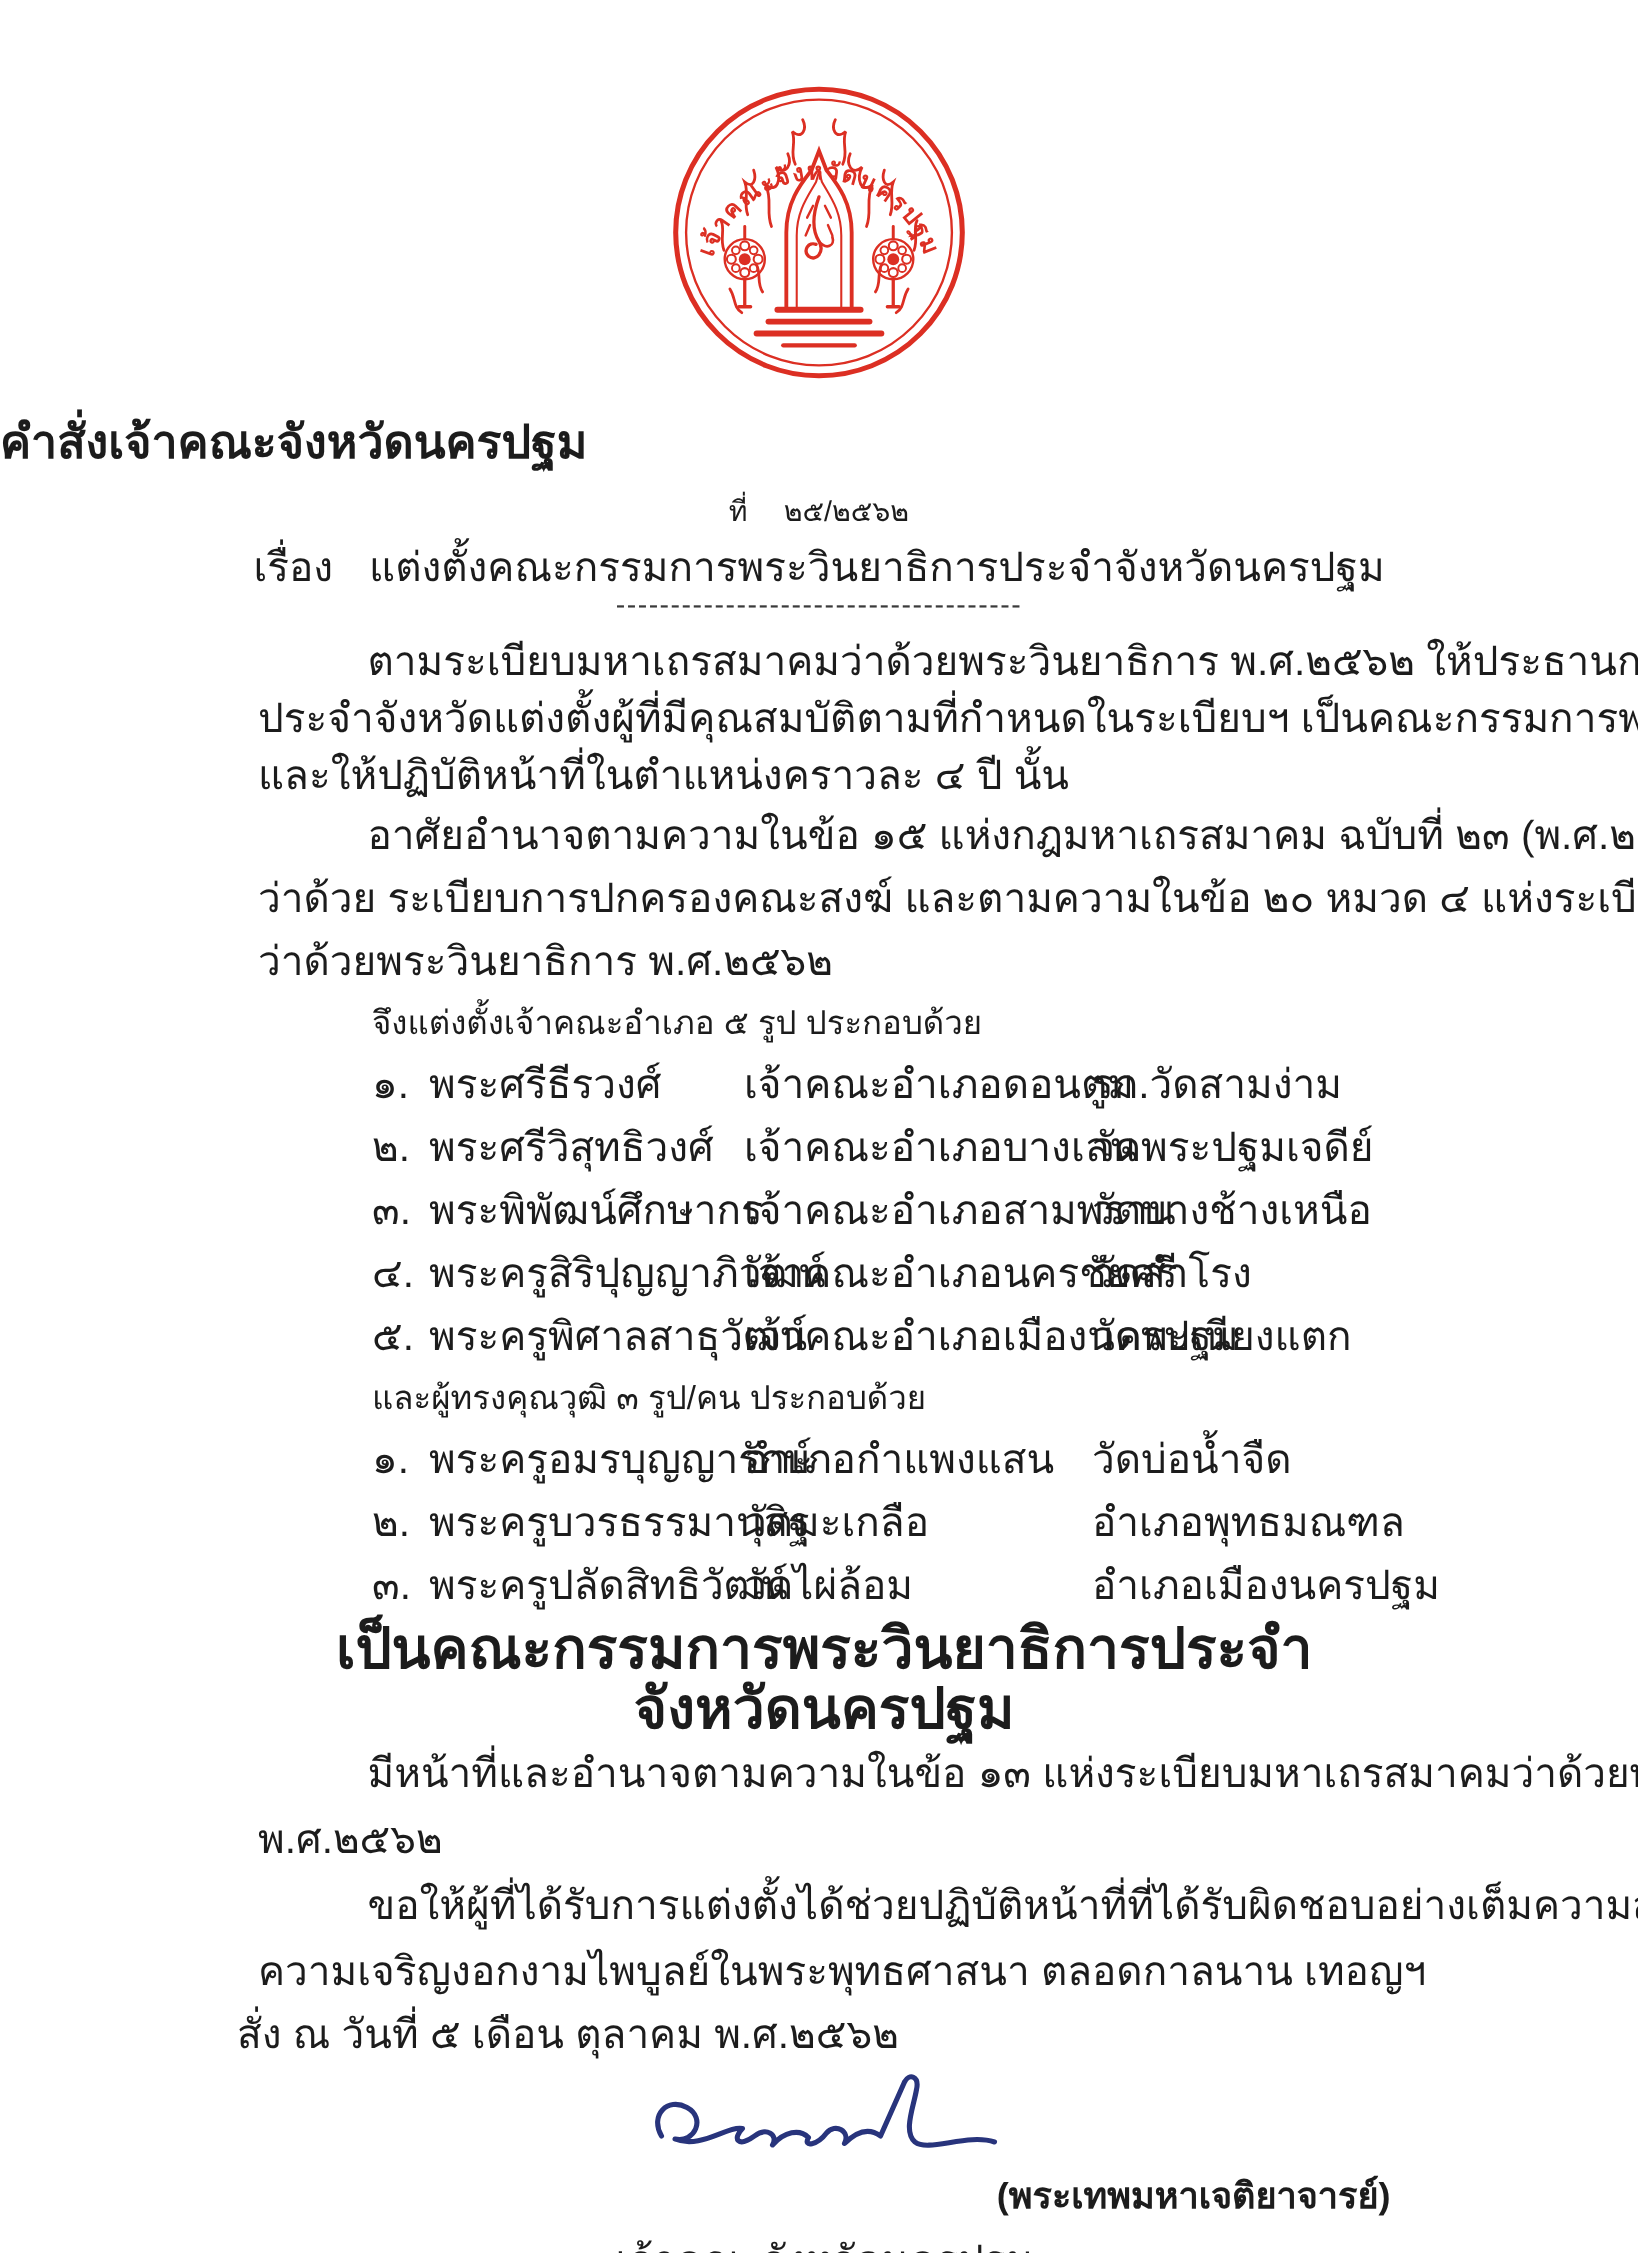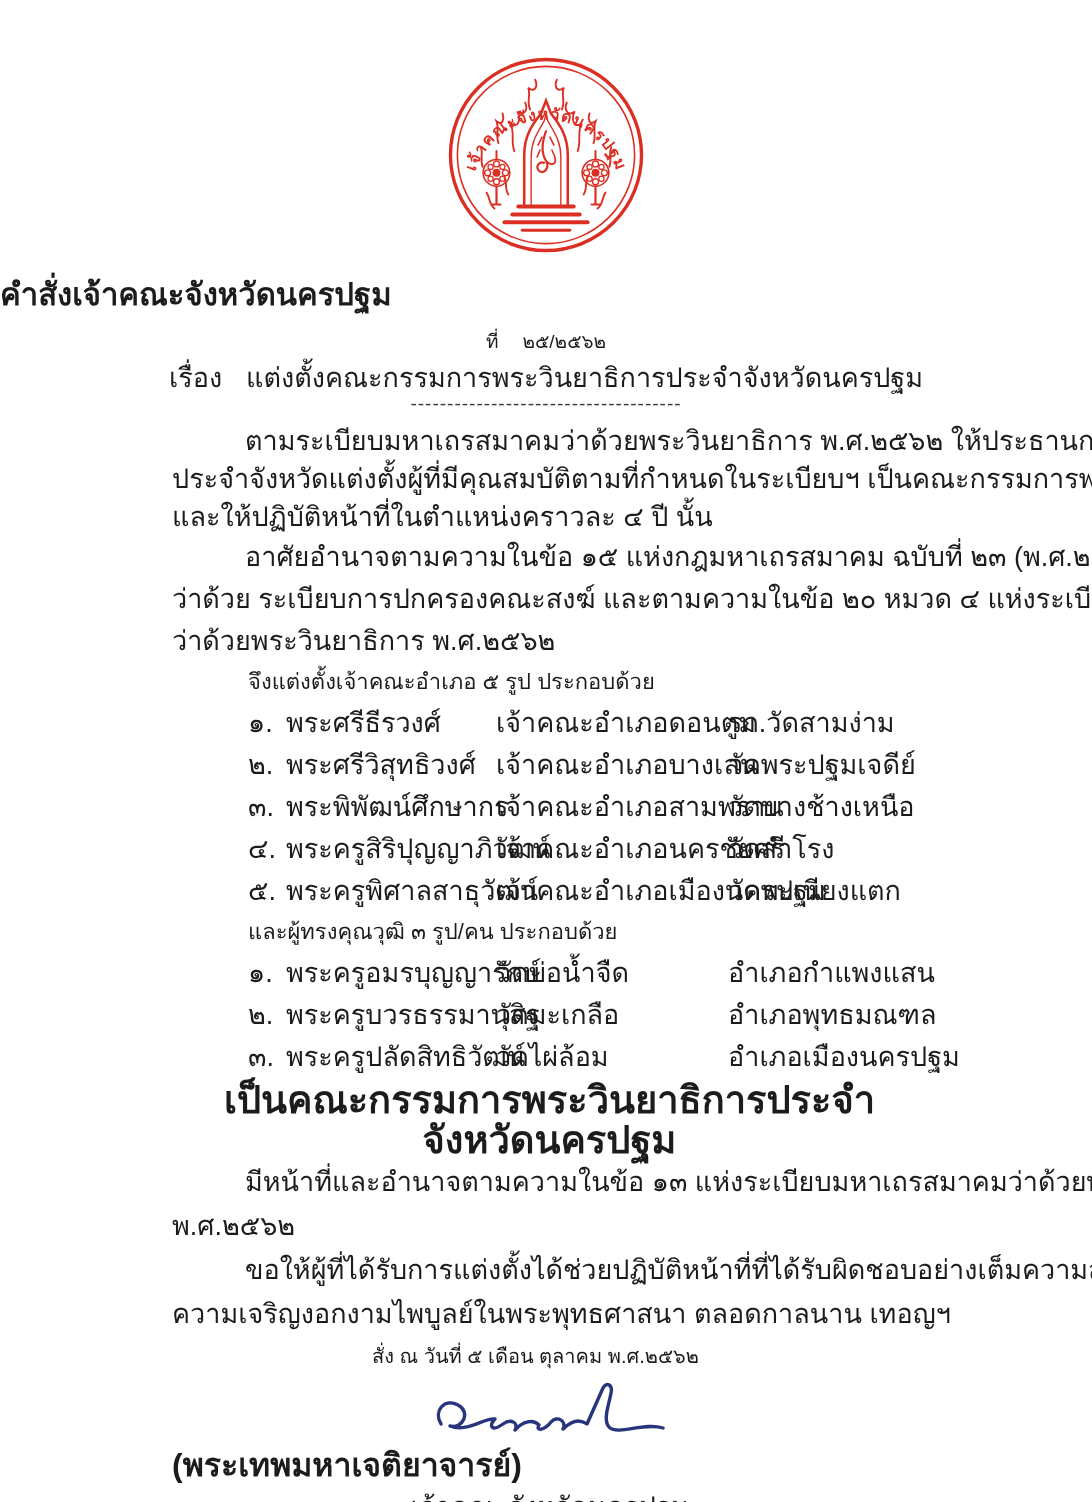--- a/index.html
+++ b/index.html
@@ -31,24 +31,24 @@
   .appoint-line, .experts-line { font-size:22px; line-height:40px; padding-left:76px; white-space:nowrap; }
 
   .list { margin-left:76px; font-size:27px; }
   .list .row { display:grid; grid-template-columns:38px 210px 232px 1fr; line-height:42px; }
   .list .cell { white-space:nowrap; }
 
   .committee-line { text-align:center; font-weight:bold; font-size:38px; line-height:40px; margin-top:2px; }
 
   .p-duty .line, .p-close .line { line-height:44px; }
 
-  .order-line { text-align:center; font-size:20px; line-height:40px; transform:translateX(-14px); white-space:nowrap; }
+  .order-line { font-size:27px; line-height:40px; transform:translateX(-14px); white-space:nowrap; }
 
   .sig-wrap { display:flex; justify-content:center; margin-top:4px; }
-  .signer-name { text-align:left; font-weight:bold; font-size:32px; line-height:38px; margin-top:2px; }
+  .signer-name { text-align:right; font-weight:bold; font-size:24px; line-height:38px; margin-top:2px; }
   .signer-title { text-align:center; font-size:27px; line-height:38px; margin-top:4px; }
 </style>
 </head>
 <body>
 
 <div class="page">
 
   <div class="seal-wrap">
     <svg width="198" height="198" viewBox="0 0 200 200">
       <g stroke="#dc2f23" fill="none" stroke-linecap="round">
@@ -180,22 +180,22 @@
           <span class="cell cell-temple">วัดพะเนียงแตก</span>
         </div>
       </div>
 
     <div class="experts-line">และผู้ทรงคุณวุฒิ ๓ รูป/คน ประกอบด้วย</div>
 
     <div class="list">
         <div class="row">
           <span class="cell cell-num">๑.</span>
           <span class="cell cell-name">พระครูอมรบุญญารักษ์</span>
+          <span class="cell cell-district">อำเภอกำแพงแสน</span>
           <span class="cell cell-temple">วัดบ่อน้ำจืด</span>
-          <span class="cell cell-district">อำเภอกำแพงแสน</span>
         </div>
         <div class="row">
           <span class="cell cell-num">๒.</span>
           <span class="cell cell-name">พระครูบวรธรรมานุสิฐ</span>
           <span class="cell cell-temple">วัดมะเกลือ</span>
           <span class="cell cell-district">อำเภอพุทธมณฑล</span>
         </div>
         <div class="row">
           <span class="cell cell-num">๓.</span>
           <span class="cell cell-name">พระครูปลัดสิทธิวัฒน์</span>

